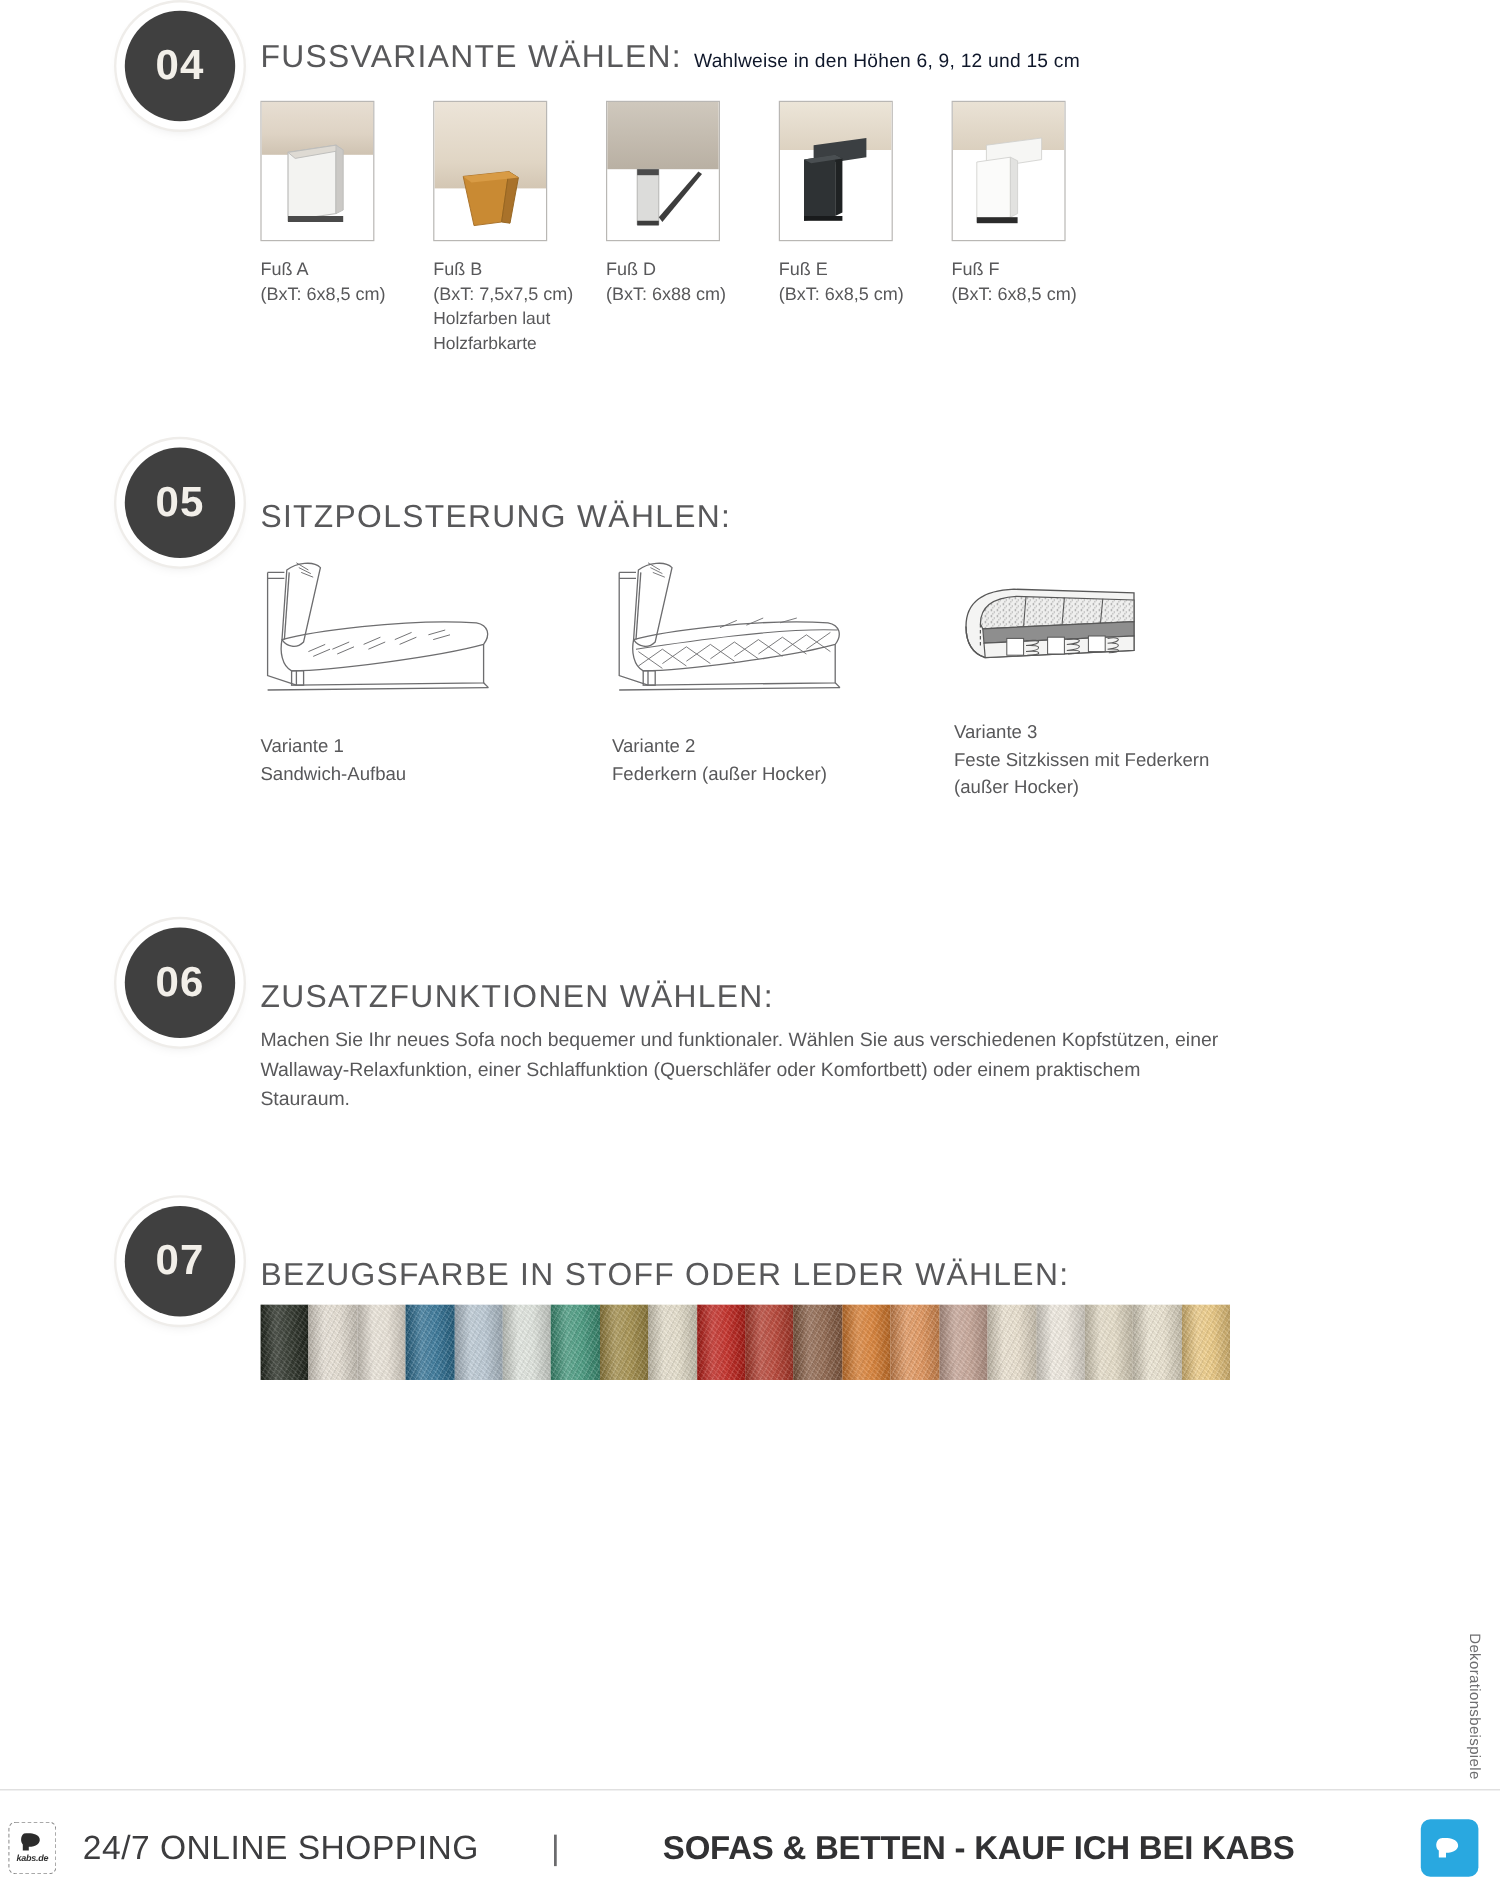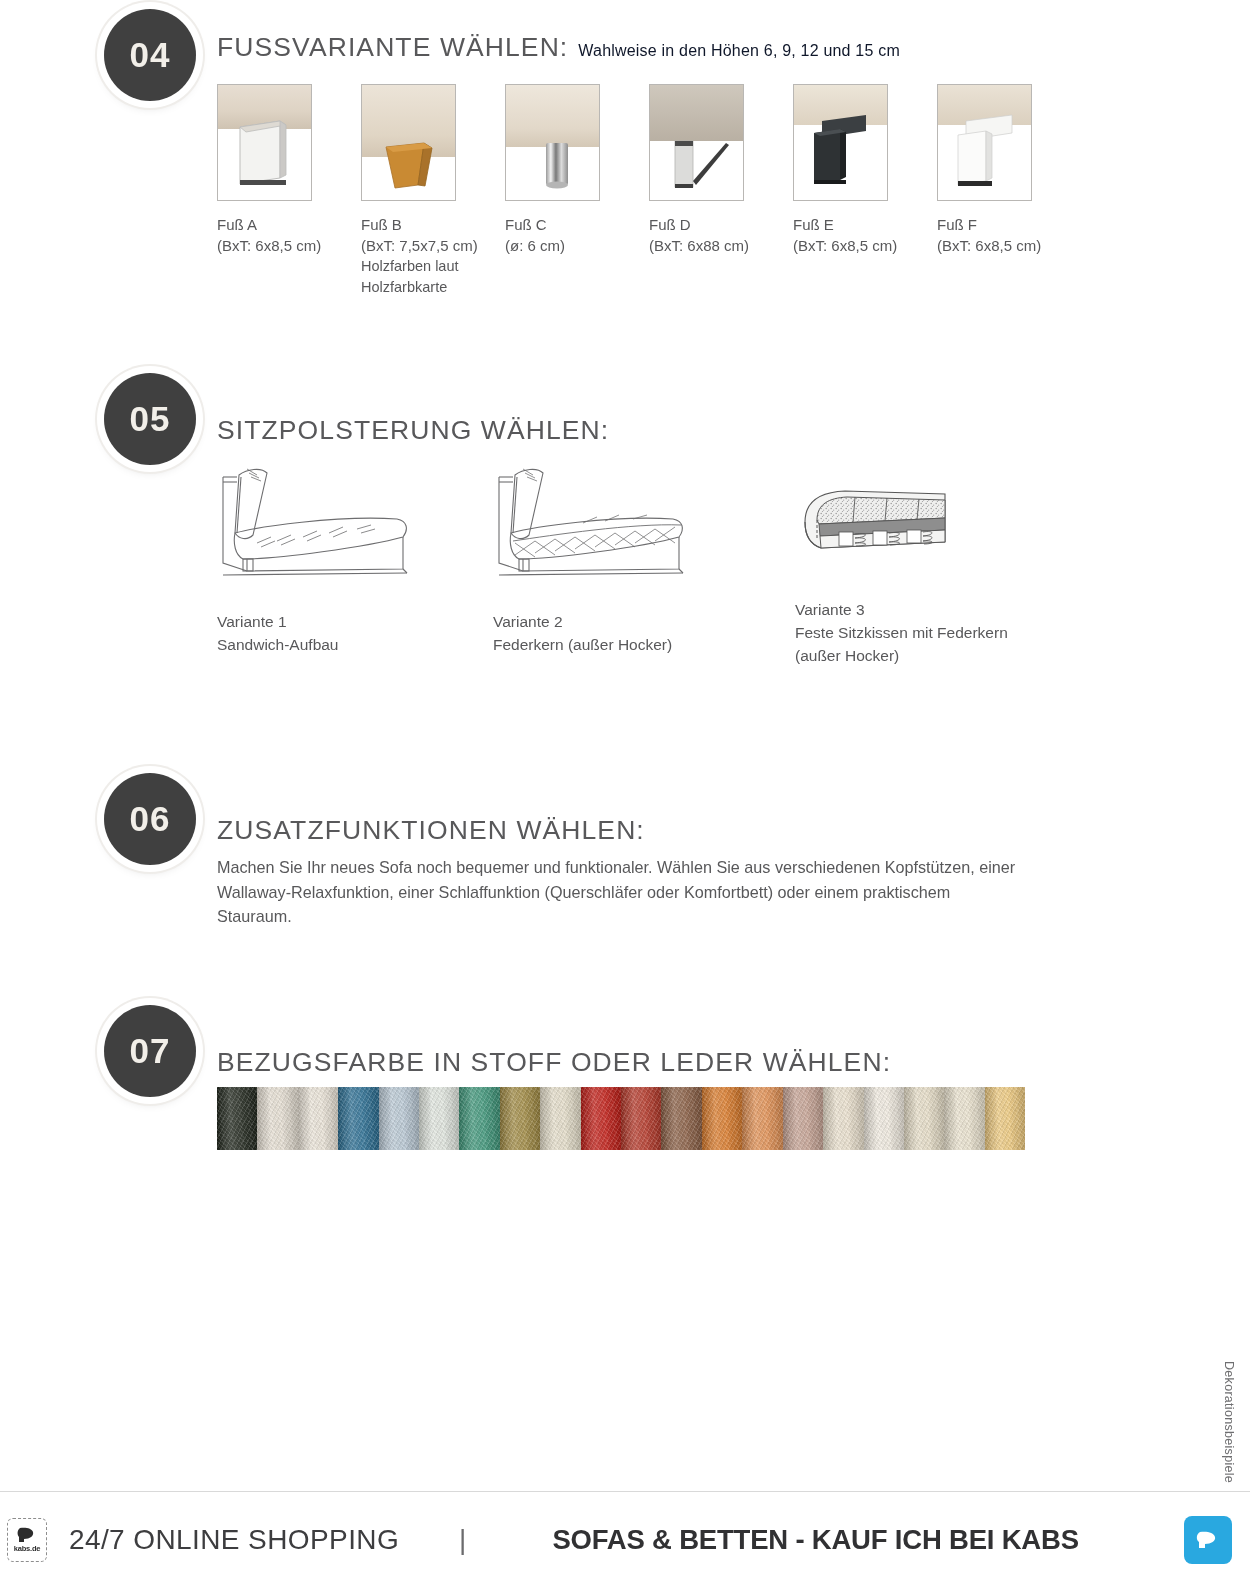--- a/index.html
+++ b/index.html
@@ -152,20 +152,21 @@
     margin-left: 7px;
     width: 40px; height: 44px;
     border: 1.5px dashed #8d8d8d;
     border-radius: 6px;
     display: flex;
     flex-direction: column;
     align-items: center;
     justify-content: center;
     gap: 1px;
     background: #fff;
+    font-style: italic;
   }
   .foot-logo-text { font-size: 7.5px; font-weight: 700; color: #2e2e2e; letter-spacing: -.2px; }
   .foot-claim {
     margin-left: 22px;
     font-size: 28px;
     font-weight: 300;
     letter-spacing: .4px;
     color: #3d3d3f;
     white-space: nowrap;
   }
@@ -230,42 +231,20 @@
         </svg>
       </div>
       <div class="foot-cap">
         <div>Fuß B</div>
         <div>(BxT: 7,5x7,5 cm)</div>
         <div class="small">Holzfarben laut</div>
         <div class="small">Holzfarbkarte</div>
       </div>
     </div>
 
-    <div class="foot-item">
-      <div class="foot-img">
-        <div class="sofa-body" style="height:62px;background:linear-gradient(180deg,#eee7dc 0%,#e2d8c9 70%,#d4c8b6 100%);"></div>
-        <svg width="95" height="117" style="position:absolute;left:0;top:0;">
-          <rect x="40" y="58" width="22" height="42" rx="2" fill="url(#chromegrad)"></rect>
-          <defs>
-            <linearGradient id="chromegrad" x1="0" y1="0" x2="1" y2="0">
-              <stop offset="0%" stop-color="#9a9a9a"></stop>
-              <stop offset="22%" stop-color="#f2f2f2"></stop>
-              <stop offset="45%" stop-color="#787878"></stop>
-              <stop offset="70%" stop-color="#dcdcdc"></stop>
-              <stop offset="100%" stop-color="#8e8e8e"></stop>
-            </linearGradient>
-          </defs>
-          <ellipse cx="51" cy="100" rx="11" ry="3.4" fill="#b5b5b5"></ellipse>
-        </svg>
-      </div>
-      <div class="foot-cap">
-        <div>Fuß C</div>
-        <div>(ø: 6 cm)</div>
-      </div>
-    </div>
 
     <div class="foot-item">
       <div class="foot-img">
         <div class="sofa-body grayish" style="height:56px;"></div>
         <svg width="95" height="117" style="position:absolute;left:0;top:0;">
           <rect x="25" y="56" width="18" height="46" fill="#dcdcda" stroke="#b3b3b1" stroke-width=".8"></rect>
           <rect x="25" y="56" width="18" height="5" fill="#4b4b4b"></rect>
           <polygon points="43,96 76,58 79,60 46,100" fill="#3d3d3d"></polygon>
           <polygon points="25,99 43,99 43,103 25,103" fill="#3d3d3d"></polygon>
         </svg>
@@ -340,21 +319,21 @@
             <path d="M140,66 L154,62 M144,70 L158,66"></path>
           </g>
         </g>
       </svg>
       <div class="cush-cap" style="margin-top:18px;">
         <div>Variante 1</div>
         <div>Sandwich-Aufbau</div>
       </div>
     </div>
 
-    <div class="cush-item" style="left:276px;top:28px;width:280px;">
+    <div class="cush-item" style="left:293px;top:28px;width:280px;">
       <svg width="200" height="125" viewBox="0 0 200 125">
         <g fill="none" stroke="#6d6d6f" stroke-width="1.1">
           <path d="M6,14 L6,100 L30,108"></path>
           <path d="M6,14 L20,14"></path>
           <path d="M6,19 L20,19"></path>
           <path d="M22,12 C30,6 44,4 50,10 L36,72 C30,78 22,76 18,70 Z"></path>
           <path d="M24,14 L20,70"></path>
           <path d="M18,70 C40,64 120,52 180,56 C190,58 192,66 186,74 C150,84 60,96 26,96 C18,92 16,80 18,70 Z"></path>
           <path d="M20,78 C60,72 140,60 188,62" stroke-width=".9"></path>
           <path d="M186,74 L186,106 L30,108 L30,96"></path>

